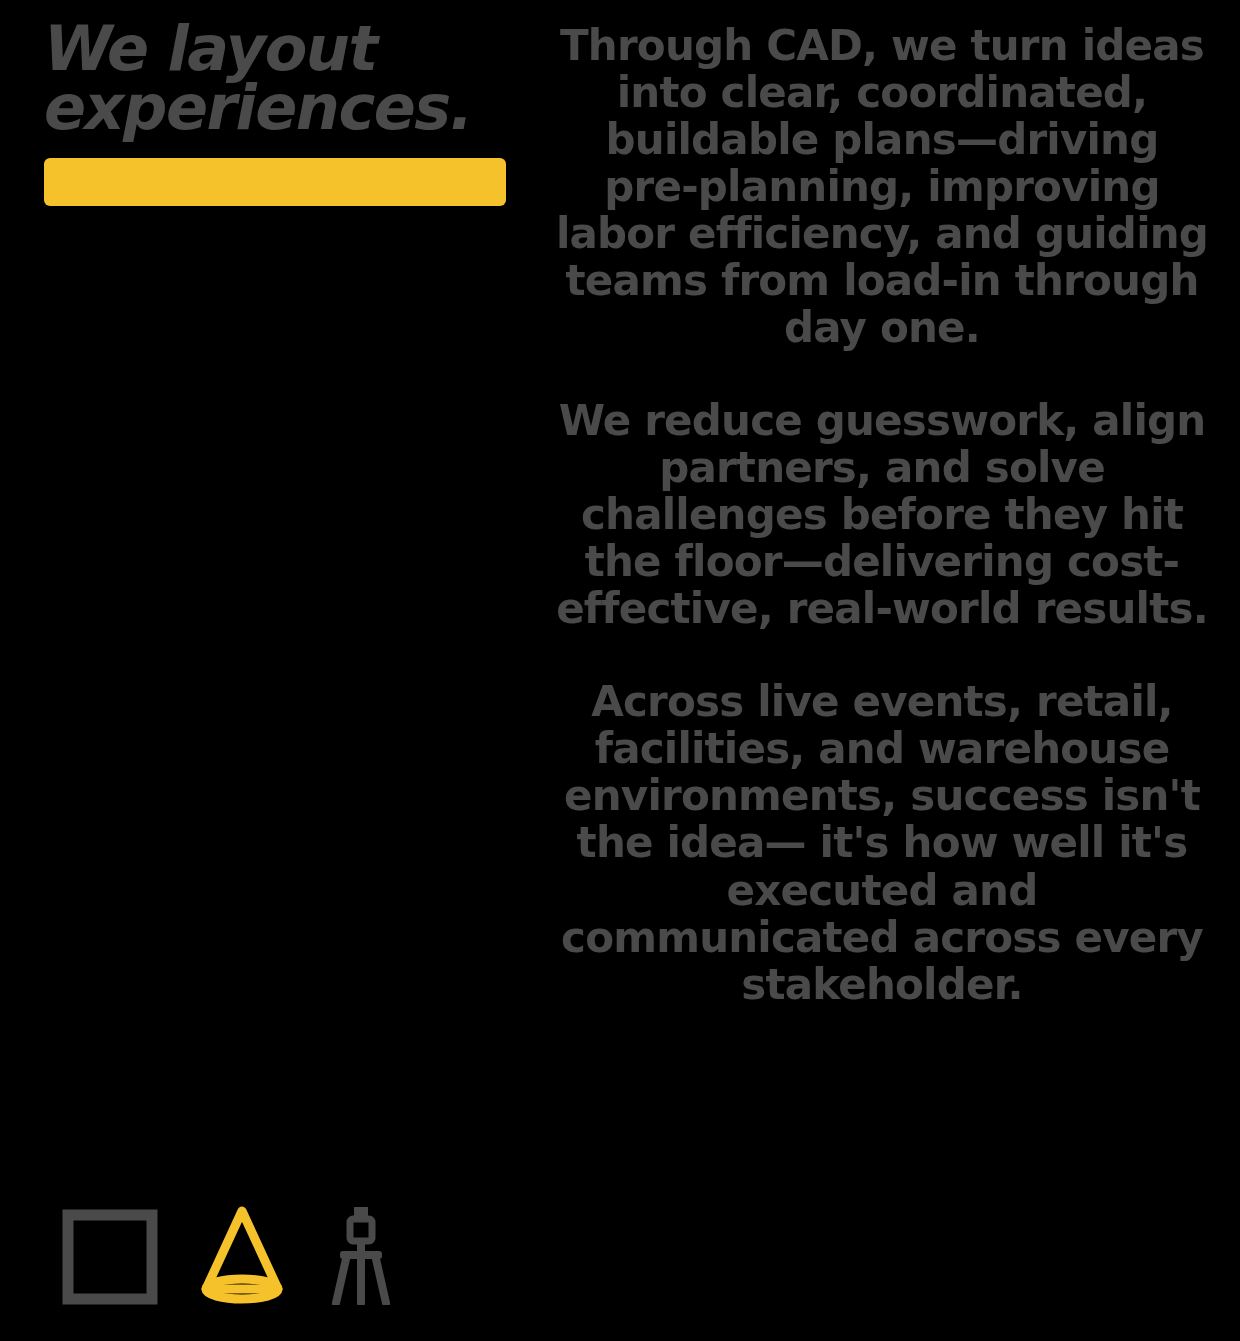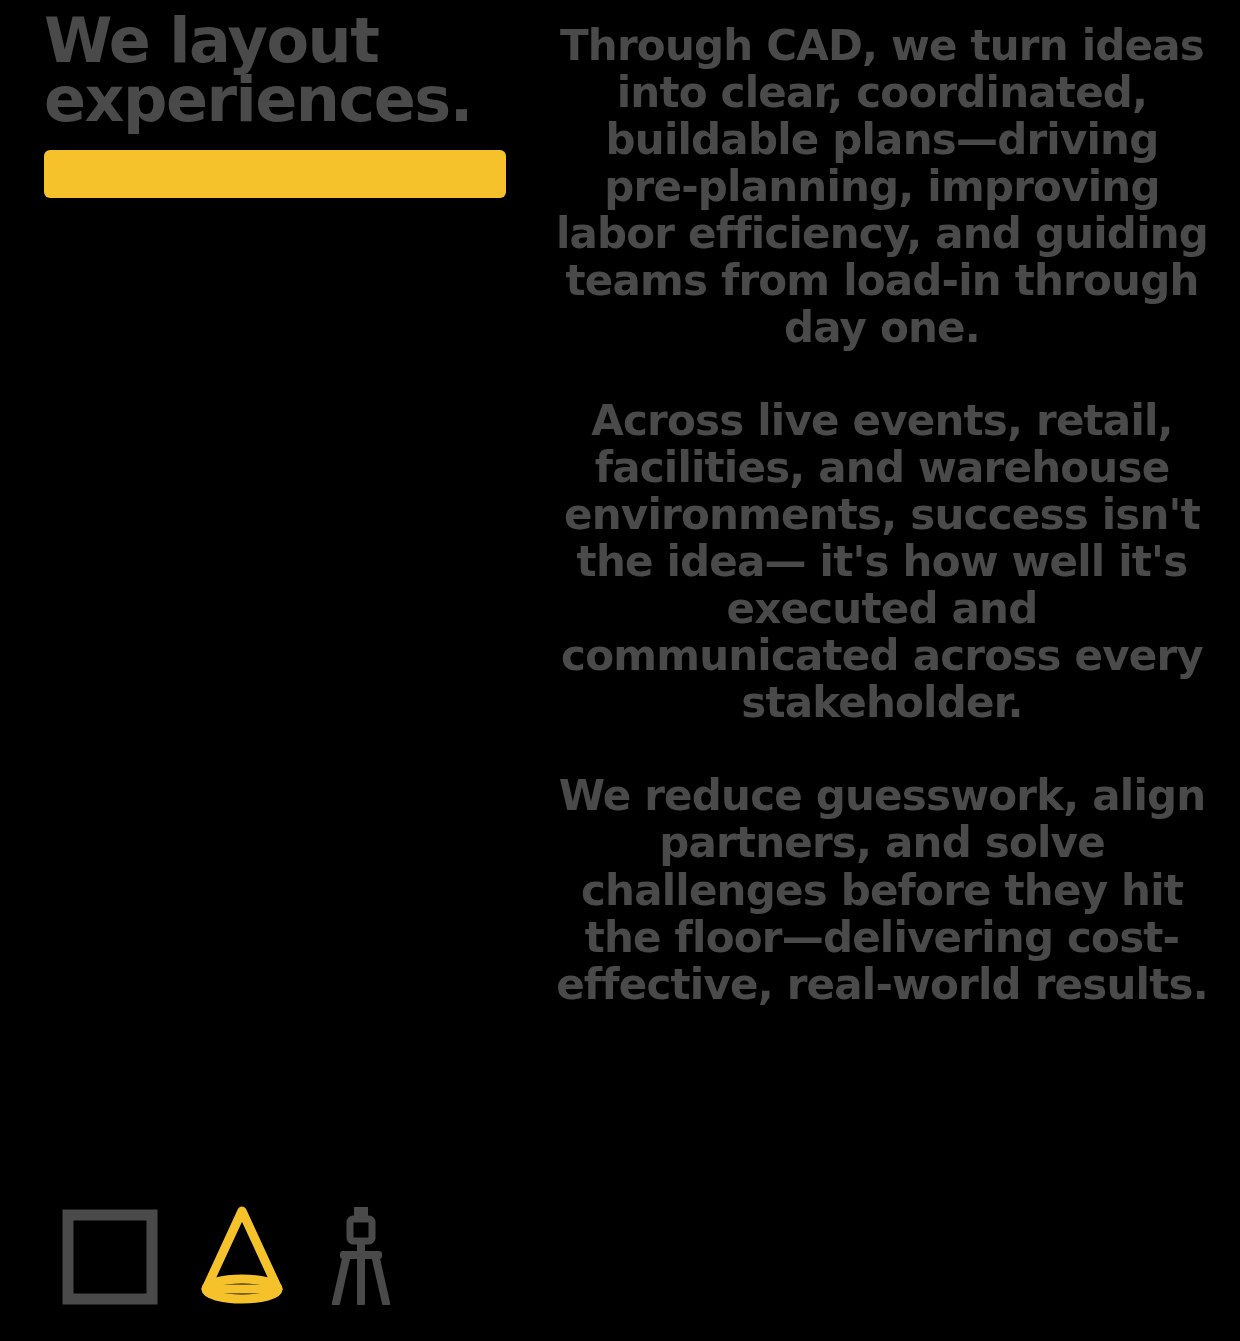--- a/index.html
+++ b/index.html
@@ -17,22 +17,23 @@
     position: relative;
     width: 1240px;
     height: 1341px;
     background: #000000;
   }
 
   
   .left-col {
     position: absolute;
     left: 44px;
-    top: 12px;
+    top: 20px;
     width: 470px;
+    font-style: italic;
   }
   .headline {
     font-family: "DejaVu Sans", sans-serif;
     font-weight: 700;
     font-size: 62px;
     line-height: 0.95;
     letter-spacing: -1.5px;
     color: #4a4a4a;
     margin: 0;
     white-space: pre-line;
@@ -110,17 +111,17 @@
         <path d="M20 54 L10 98" stroke="#4a4a4a" stroke-width="8" stroke-linecap="round" fill="none"></path>
         <path d="M35 54 L35 98" stroke="#4a4a4a" stroke-width="8" stroke-linecap="round" fill="none"></path>
         <path d="M50 54 L60 98" stroke="#4a4a4a" stroke-width="8" stroke-linecap="round" fill="none"></path>
       </svg>
     </span>
 
   </div>
 
   <div class="right-col">
     <p class="body-par">Through CAD, we turn ideas into clear, coordinated, buildable plans—driving pre-planning, improving labor efficiency, and guiding teams from load-in through day one.</p>
+    <p class="body-par">We reduce guesswork, align partners, and solve challenges before they hit the floor—delivering cost-effective, real-world results.</p>
     <p class="body-par">Across live events, retail, facilities, and warehouse environments, success isn't the idea— it's how well it's executed and communicated across every stakeholder.</p>
-    <p class="body-par">We reduce guesswork, align partners, and solve challenges before they hit the floor—delivering cost-effective, real-world results.</p>
   </div>
 
 </div>
 
 </body></html>

